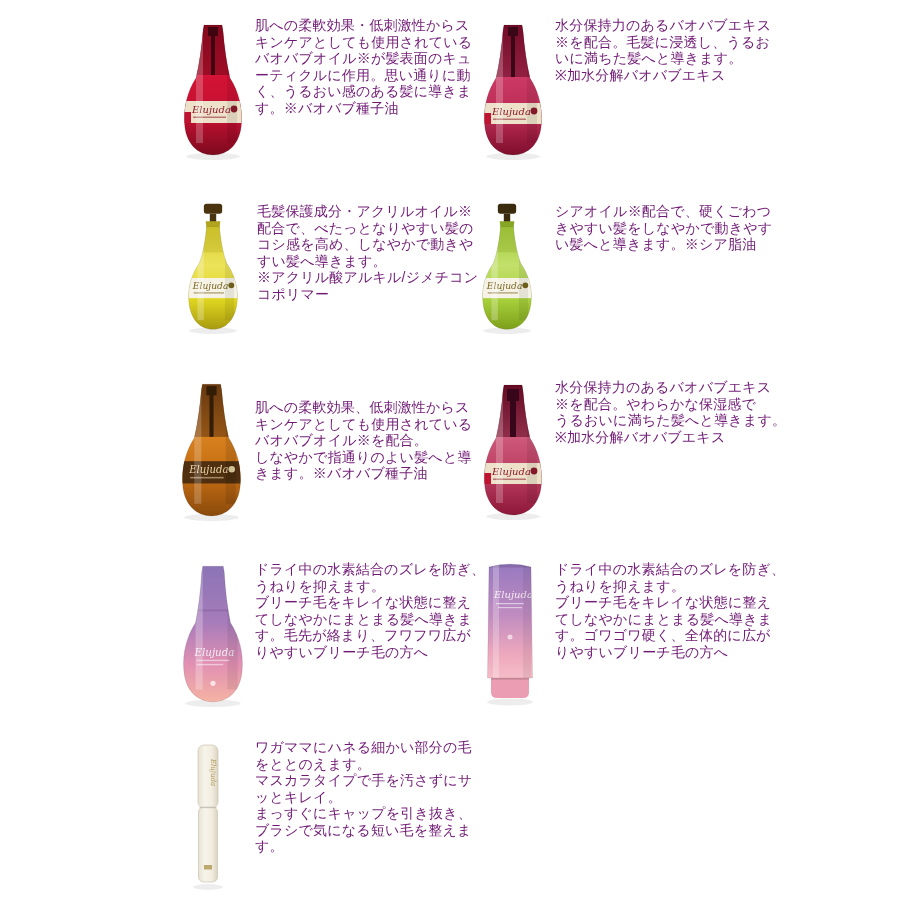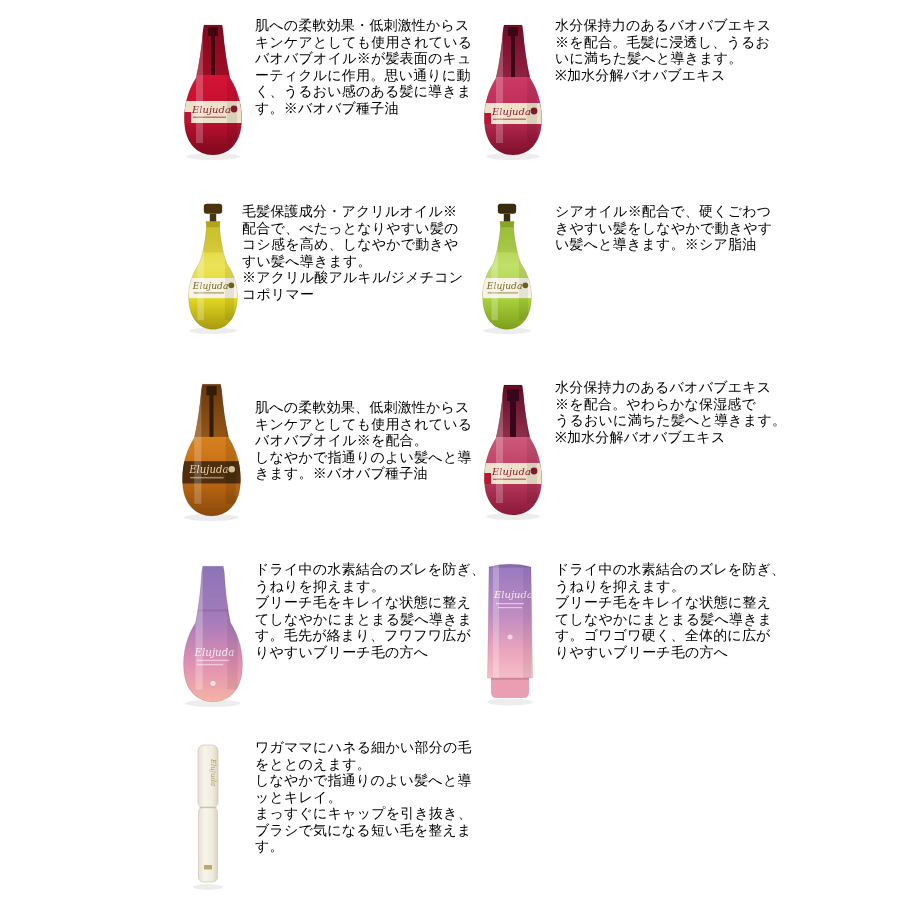--- a/index.html
+++ b/index.html
@@ -3,21 +3,21 @@
 <meta charset="utf-8">
 <style>
   html,body{margin:0;padding:0;}
   body{
     width:900px;height:900px;position:relative;background:#ffffff;
     font-family:"Liberation Sans",sans-serif;overflow:hidden;
   }
   .photo{position:absolute;margin:0;padding:0;}
   .desc{
     position:absolute;margin:0;font-size:14px;line-height:16.5px;
-    color:#000000;white-space:pre;letter-spacing:.2px;
+    color:#701a75;white-space:pre;letter-spacing:.2px;
   }
   .script{font-family:"DejaVu Serif",serif;font-style:italic;font-size:10px;}
   .script-sm{font-family:"DejaVu Serif",serif;font-style:italic;font-size:7px;}
 </style>
 </head>
 <body>
 
 <main>
 
   <figure class="photo" style="left:177px;top:13px">
@@ -118,21 +118,21 @@
         <rect x="8" y="86" width="58" height="22" fill="#f6f3e6"></rect>
         <text x="14" y="98" class="script" fill="#77661f">Elujuda</text>
         <rect x="15" y="101.5" width="33" height="1.5" opacity="0.55" fill="#77661f"></rect>
         <circle cx="56" cy="94" r="3.2" fill="#77661f"></circle>
         <rect x="19" y="30" width="7" height="102" fill="#fff" opacity="0.25"></rect>
         <rect x="49" y="30" width="10" height="102" fill="#000" opacity="0.07"></rect>
       </g>
       <use href="#bp2" fill="none" stroke="#000" stroke-opacity="0.1"></use>
     </svg>
   </figure>
-  <p class="desc" style="left:242px;top:203px">毛髪保護成分・アクリルオイル※
+  <p class="desc" style="left:257px;top:203px">毛髪保護成分・アクリルオイル※
 配合で、べたっとなりやすい髪の
 コシ感を高め、しなやかで動きや
 すい髪へ導きます。
 ※アクリル酸アルキル/ジメチコン
 コポリマー</p>
 
   <figure class="photo" style="left:474px;top:199px">
     <svg width="66" height="136" viewBox="0 0 72 148">
       <defs>
         <path id="bp3" d="M29,30 L43,30 C44.5,45 46.5,58 51,70 C60,83 63.5,97 62.5,110 C61.5,131 50,142 36,142 C22,142 10.5,131 9.5,110 C8.5,97 12,83 21,70 C25.5,58 27.5,45 29,30 Z"></path>
@@ -324,19 +324,19 @@
       <ellipse cx="25" cy="150" rx="15" ry="3" fill="#000" opacity="0.07"></ellipse>
       <rect x="15" y="8" width="20" height="63" rx="6" fill="url(#g8)" stroke="#cfc9b6" stroke-width="0.8"></rect>
       <rect x="15.5" y="70" width="19" height="75" rx="5" fill="url(#g8)" stroke="#cfc9b6" stroke-width="0.8"></rect>
       <rect x="16" y="70" width="18" height="1.2" fill="#000" opacity="0.12"></rect>
       <text class="script-sm" transform="translate(28,22) rotate(90)" fill="#b39b58">Elujuda</text>
       <rect x="21" y="128" width="8" height="4.5" opacity="0.85" fill="#b39b58"></rect>
     </svg>
   </figure>
   <p class="desc" style="left:255px;top:739px">ワガママにハネる細かい部分の毛
 をととのえます。
-しなやかで指通りのよい髪へと導
+マスカラタイプで手を汚さずにサ
 ッとキレイ。
 まっすぐにキャップを引き抜き、
 ブラシで気になる短い毛を整えま
 す。</p>
 
 </main>
 
 </body></html>

